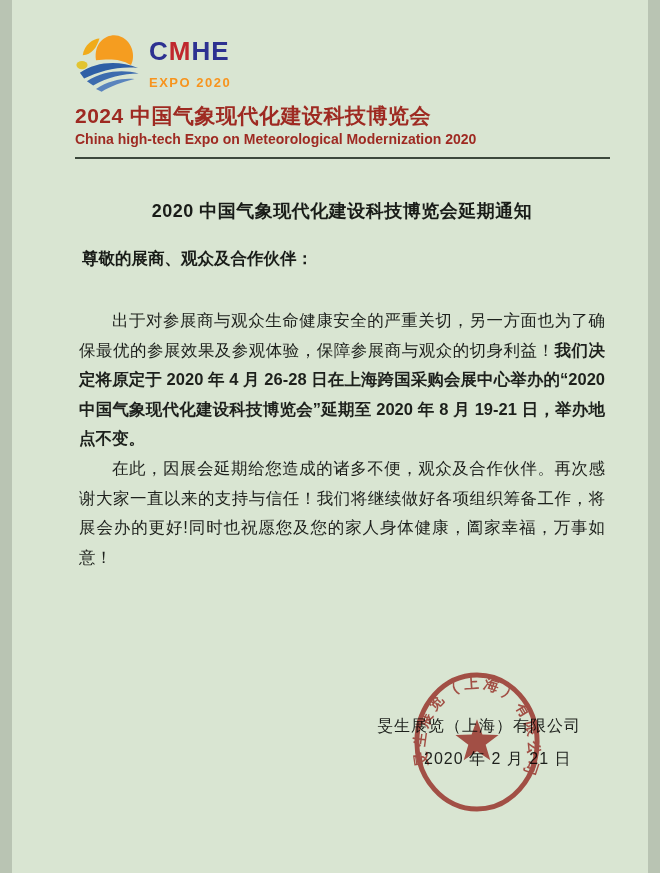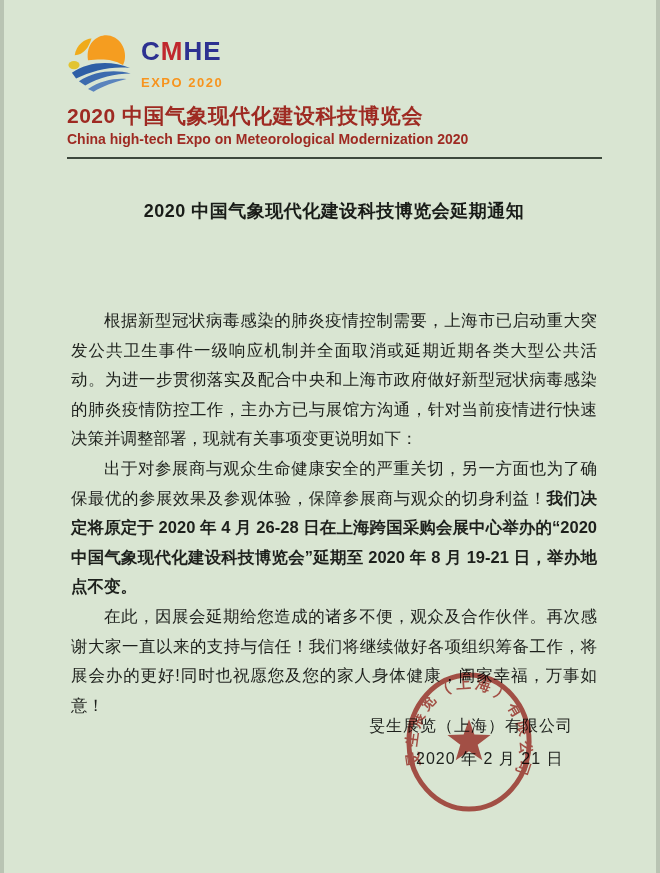--- a/index.html
+++ b/index.html
@@ -2,25 +2,26 @@
 <html><head>
 <meta charset="utf-8">
 <style>
   html,body{margin:0;padding:0;}
   body{
     font-family:"Liberation Sans","DejaVu Sans",sans-serif;
     background:#b9c4b3;
   }
   #page{
     position:relative;
-    width:652px;height:873px;
+    width:604px;height:873px;
     margin:0 auto;
     background:#d9e5d2;
     overflow:hidden;
     color:#1f221e;
+    padding-left:32px;
   }
   
   #logo-icon{position:absolute;left:63px;top:28px;width:70px;height:70px;}
   #logo-text{position:absolute;left:137px;top:38px;line-height:1;}
   #logo-acronym{font-size:26px;font-weight:bold;letter-spacing:1px;font-family:"Liberation Sans",sans-serif;}
   .navy{color:#2d3191;}
   .lred{color:#c0272d;}
   #logo-subline{
     margin-top:12px;font-size:13px;font-weight:bold;color:#f7941e;letter-spacing:1.5px;
   }
@@ -80,28 +81,28 @@
     <path d="M7,64 C30,48 62,46 90,57 C63,54 36,61 13,72 Z" fill="#2e5fa6"></path>
     <path d="M17,76 C40,61 69,59 91,65 C69,65 45,71 26,82 Z" fill="#3c6bae"></path>
     <path d="M30,87 C48,75 70,71 85,73 C67,77 50,84 38,91 Z" fill="#5a84bd"></path>
   </svg>
 
   <div id="logo-text">
     <div id="logo-acronym"><span class="navy">C</span><span class="lred">M</span><span class="navy">HE</span></div>
     <div id="logo-subline">EXPO 2020</div>
   </div>
 
-  <div id="masthead-cn">2020 中国气象现代化建设科技博览会</div>
+  <div id="masthead-cn">2024 中国气象现代化建设科技博览会</div>
   <div id="masthead-en">China high-tech Expo on Meteorological Modernization 2020</div>
   <div id="masthead-divider"></div>
 
   <div id="notice-title">2020 中国气象现代化建设科技博览会延期通知</div>
+  <div id="salutation">尊敬的展商、观众及合作伙伴：</div>
 
   <div id="body-text">
-    <p>根据新型冠状病毒感染的肺炎疫情控制需要，上海市已启动重大突发公共卫生事件一级响应机制并全面取消或延期近期各类大型公共活动。为进一步贯彻落实及配合中央和上海市政府做好新型冠状病毒感染的肺炎疫情防控工作，主办方已与展馆方沟通，针对当前疫情进行快速决策并调整部署，现就有关事项变更说明如下：</p>
     <p><span>出于对参展商与观众生命健康安全的严重关切，另一方面也为了确保最优的参展效果及参观体验，保障参展商与观众的切身利益！</span><b>我们决定将原定于 2020 年 4 月 26-28 日在上海跨国采购会展中心举办的“2020 中国气象现代化建设科技博览会”延期至 2020 年 8 月 19-21 日，举办地点不变。</b></p>
     <p>在此，因展会延期给您造成的诸多不便，观众及合作伙伴。再次感谢大家一直以来的支持与信任！我们将继续做好各项组织筹备工作，将展会办的更好!同时也祝愿您及您的家人身体健康，阖家幸福，万事如意！</p>
   </div>
 
   <div id="signature-company">旻生展览（上海）有限公司</div>
   <div id="signature-date">2020 年 2 月 21 日</div>
 
   <svg id="seal" viewBox="0 0 140 150" aria-hidden="true">
     <ellipse cx="70" cy="75" rx="61" ry="68" fill="none" stroke="#b5413c" stroke-width="5"></ellipse>
     <path id="sealArc" d="M 21,103 A 53,60 0 1 1 119,103" fill="none"></path>

